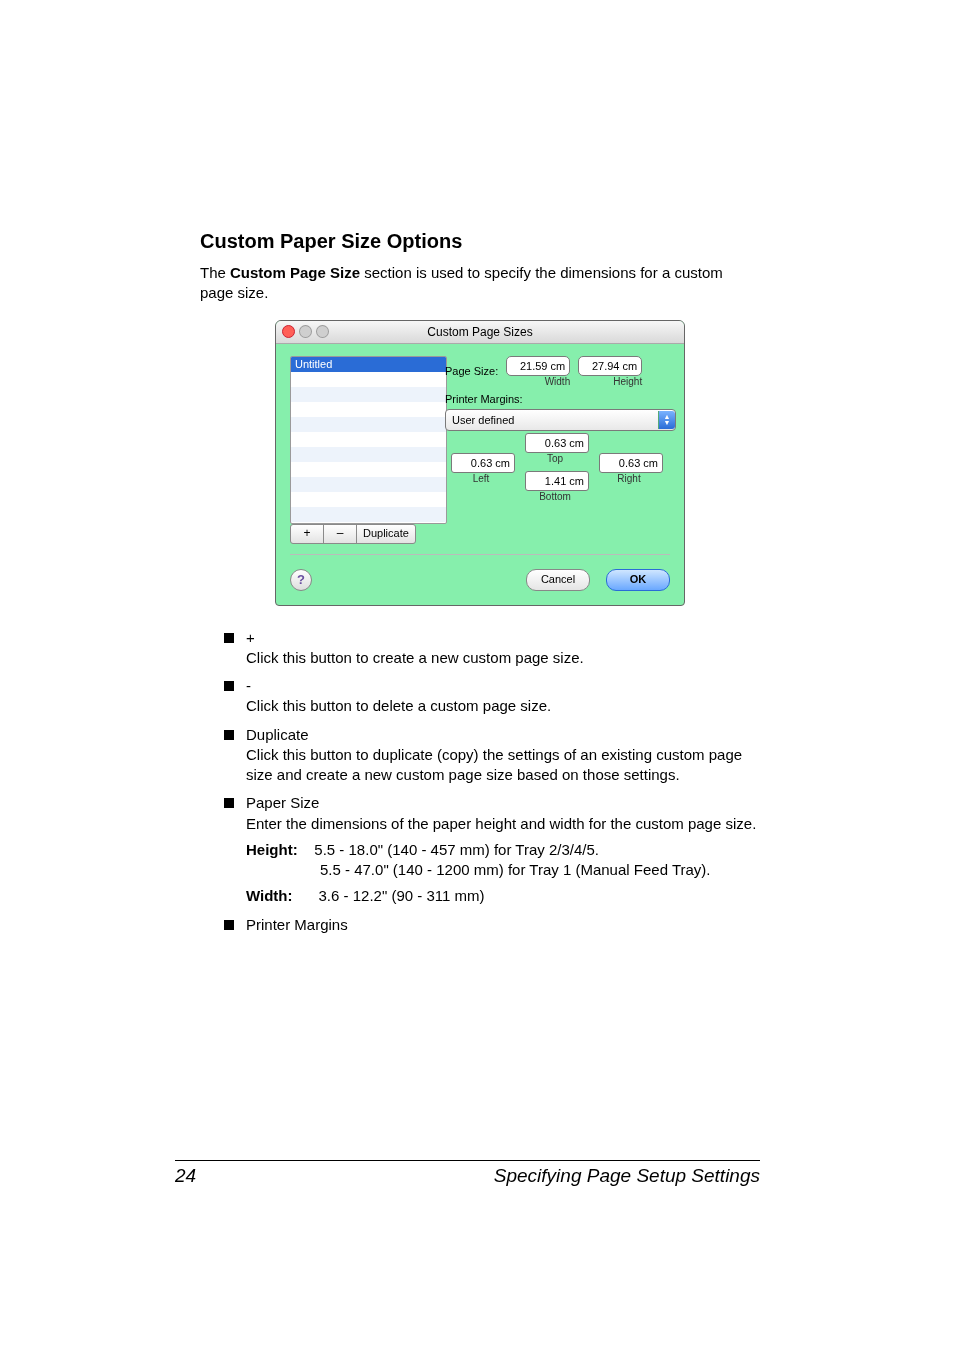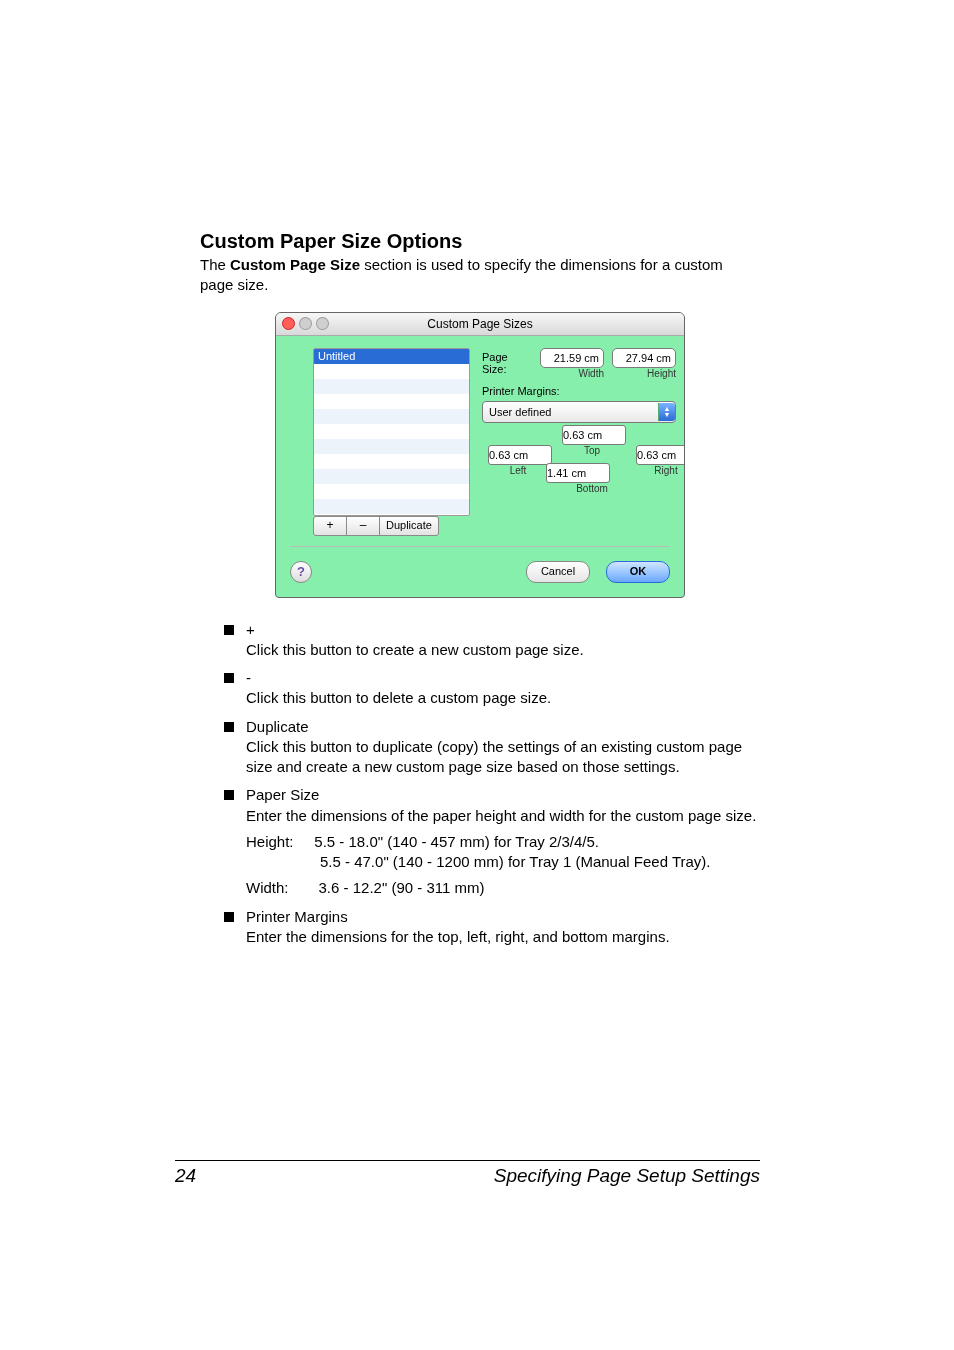--- a/index.html
+++ b/index.html
@@ -14,21 +14,21 @@
   }
   .content {
     position: absolute;
     left: 200px;
     top: 230px;
     width: 560px;
   }
   h2 {
     font-size: 20px;
     font-weight: bold;
-    margin: 0 0 2px 0;
+    margin: 0 0 10px 0;
   }
   .indent {
     margin-left: 24px;
   }
   p, li {
     font-size: 15px;
     line-height: 1.35;
   }
   .intro {
     margin: 0 0 16px 0;
@@ -63,22 +63,20 @@
   .tl {
     width: 11px; height: 11px; border-radius: 50%;
     border: 1px solid rgba(0,0,0,.25);
   }
   .tl.red    { background:#ff5f57; border-color:#c23; }
   .tl.gray   { background:#cfcfcf; }
 
   .dlg-body {
     display: flex;
     padding: 12px 8px 4px 14px;
-    gap: 14px;
-    margin-left: 23px;
   }
   .listwrap { width: 155px; }
   .listbox {
     width: 155px; height: 166px;
     background:#fff; border:1px solid #9a9a9a; border-radius:2px;
     overflow:hidden;
   }
   .listrow {
     height: 15px;
     font-size:11px;
@@ -128,21 +126,21 @@
     color:#fff; font-size:7px; line-height:6px;
   }
   .margins {
     position:relative; height:78px; margin-top:2px;
   }
   .mfld {
     position:absolute;
     width:58px; height:18px;
     border:1px solid #7a7a7a; border-radius:3px;
     background:#fff;
-    font-size:11px; text-align:left; padding-right:4px;
+    font-size:11px; text-align:right; padding-right:4px;
     line-height:18px;
   }
   .mlab {
     position:absolute; font-size:10px; color:#333; text-align:center; width:60px;
   }
 
   .dlg-sep { height:1px; background:#bbb; margin:6px 14px; }
   .dlg-foot {
     display:flex; align-items:center; justify-content:space-between;
     padding:8px 14px 14px 14px;
@@ -173,21 +171,21 @@
   }
   ul.sq > li {
     position:relative; padding-left:22px; margin-top:8px;
   }
   ul.sq > li::before{
     content:""; position:absolute; left:0; top:5px;
     width:10px; height:10px; background:#000;
   }
   .term { font-weight:bold; }
   .spec { margin-left:44px; }
-  .spec .k { display:inline-block; width:60px; font-weight:normal; }
+  .spec .k { display:inline-block; width:60px; font-weight:bold; }
 
   
   .foot {
     position:absolute;
     left:175px; width:585px;
     top:1160px;
   }
   .foot hr {
     border:none; border-top:1px solid #000; margin:0 0 4px 0;
   }
@@ -261,21 +259,21 @@
         <div class="margins">
           <div class="mfld" style="left:80px; top:0">0.63 cm</div>
           <div class="mlab" style="left:80px; top:20px">Top</div>
 
           <div class="mfld" style="left:6px;  top:20px">0.63 cm</div>
           <div class="mlab" style="left:6px;  top:40px">Left</div>
 
           <div class="mfld" style="left:154px;top:20px">0.63 cm</div>
           <div class="mlab" style="left:154px;top:40px">Right</div>
 
-          <div class="mfld" style="left:64px; top:38px">1.41 cm</div>
+          <div class="mfld" style="left:80px; top:38px">1.41 cm</div>
           <div class="mlab" style="left:80px; top:58px">Bottom</div>
         </div>
       </div>
     </div>
 
     <div class="dlg-sep"></div>
     <div class="dlg-foot">
       <div class="helpbtn">?</div>
       <div class="btns">
         <div class="btn">Cancel</div>
@@ -301,21 +299,20 @@
       <span>Paper Size</span><br>
       <span>Enter the dimensions of the paper height and width for the custom page size.</span>
       <div class="spec" style="margin-left:0; margin-top:6px">
         <div><span class="k">Height:</span>&nbsp;&nbsp;<span>5.5 - 18.0" (140 - 457 mm) for Tray 2/3/4/5.</span></div>
         <div style="margin-left:74px"><span>5.5 - 47.0" (140 - 1200 mm) for Tray 1 (Manual Feed Tray).</span></div>
         <div style="margin-top:6px"><span class="k">Width:</span>&nbsp;&nbsp;&nbsp;<span>3.6 - 12.2" (90 - 311 mm)</span></div>
       </div>
     </li>
     <li>
       <span>Printer Margins</span><br>
-      <span>Enter the dimensions for the top, left, right, and bottom margins.</span>
     </li>
   </ul>
 </div>
 
 <div class="foot">
   <hr>
   <div class="row2">
     <span>24</span>
     <span>Specifying Page Setup Settings</span>
   </div>

